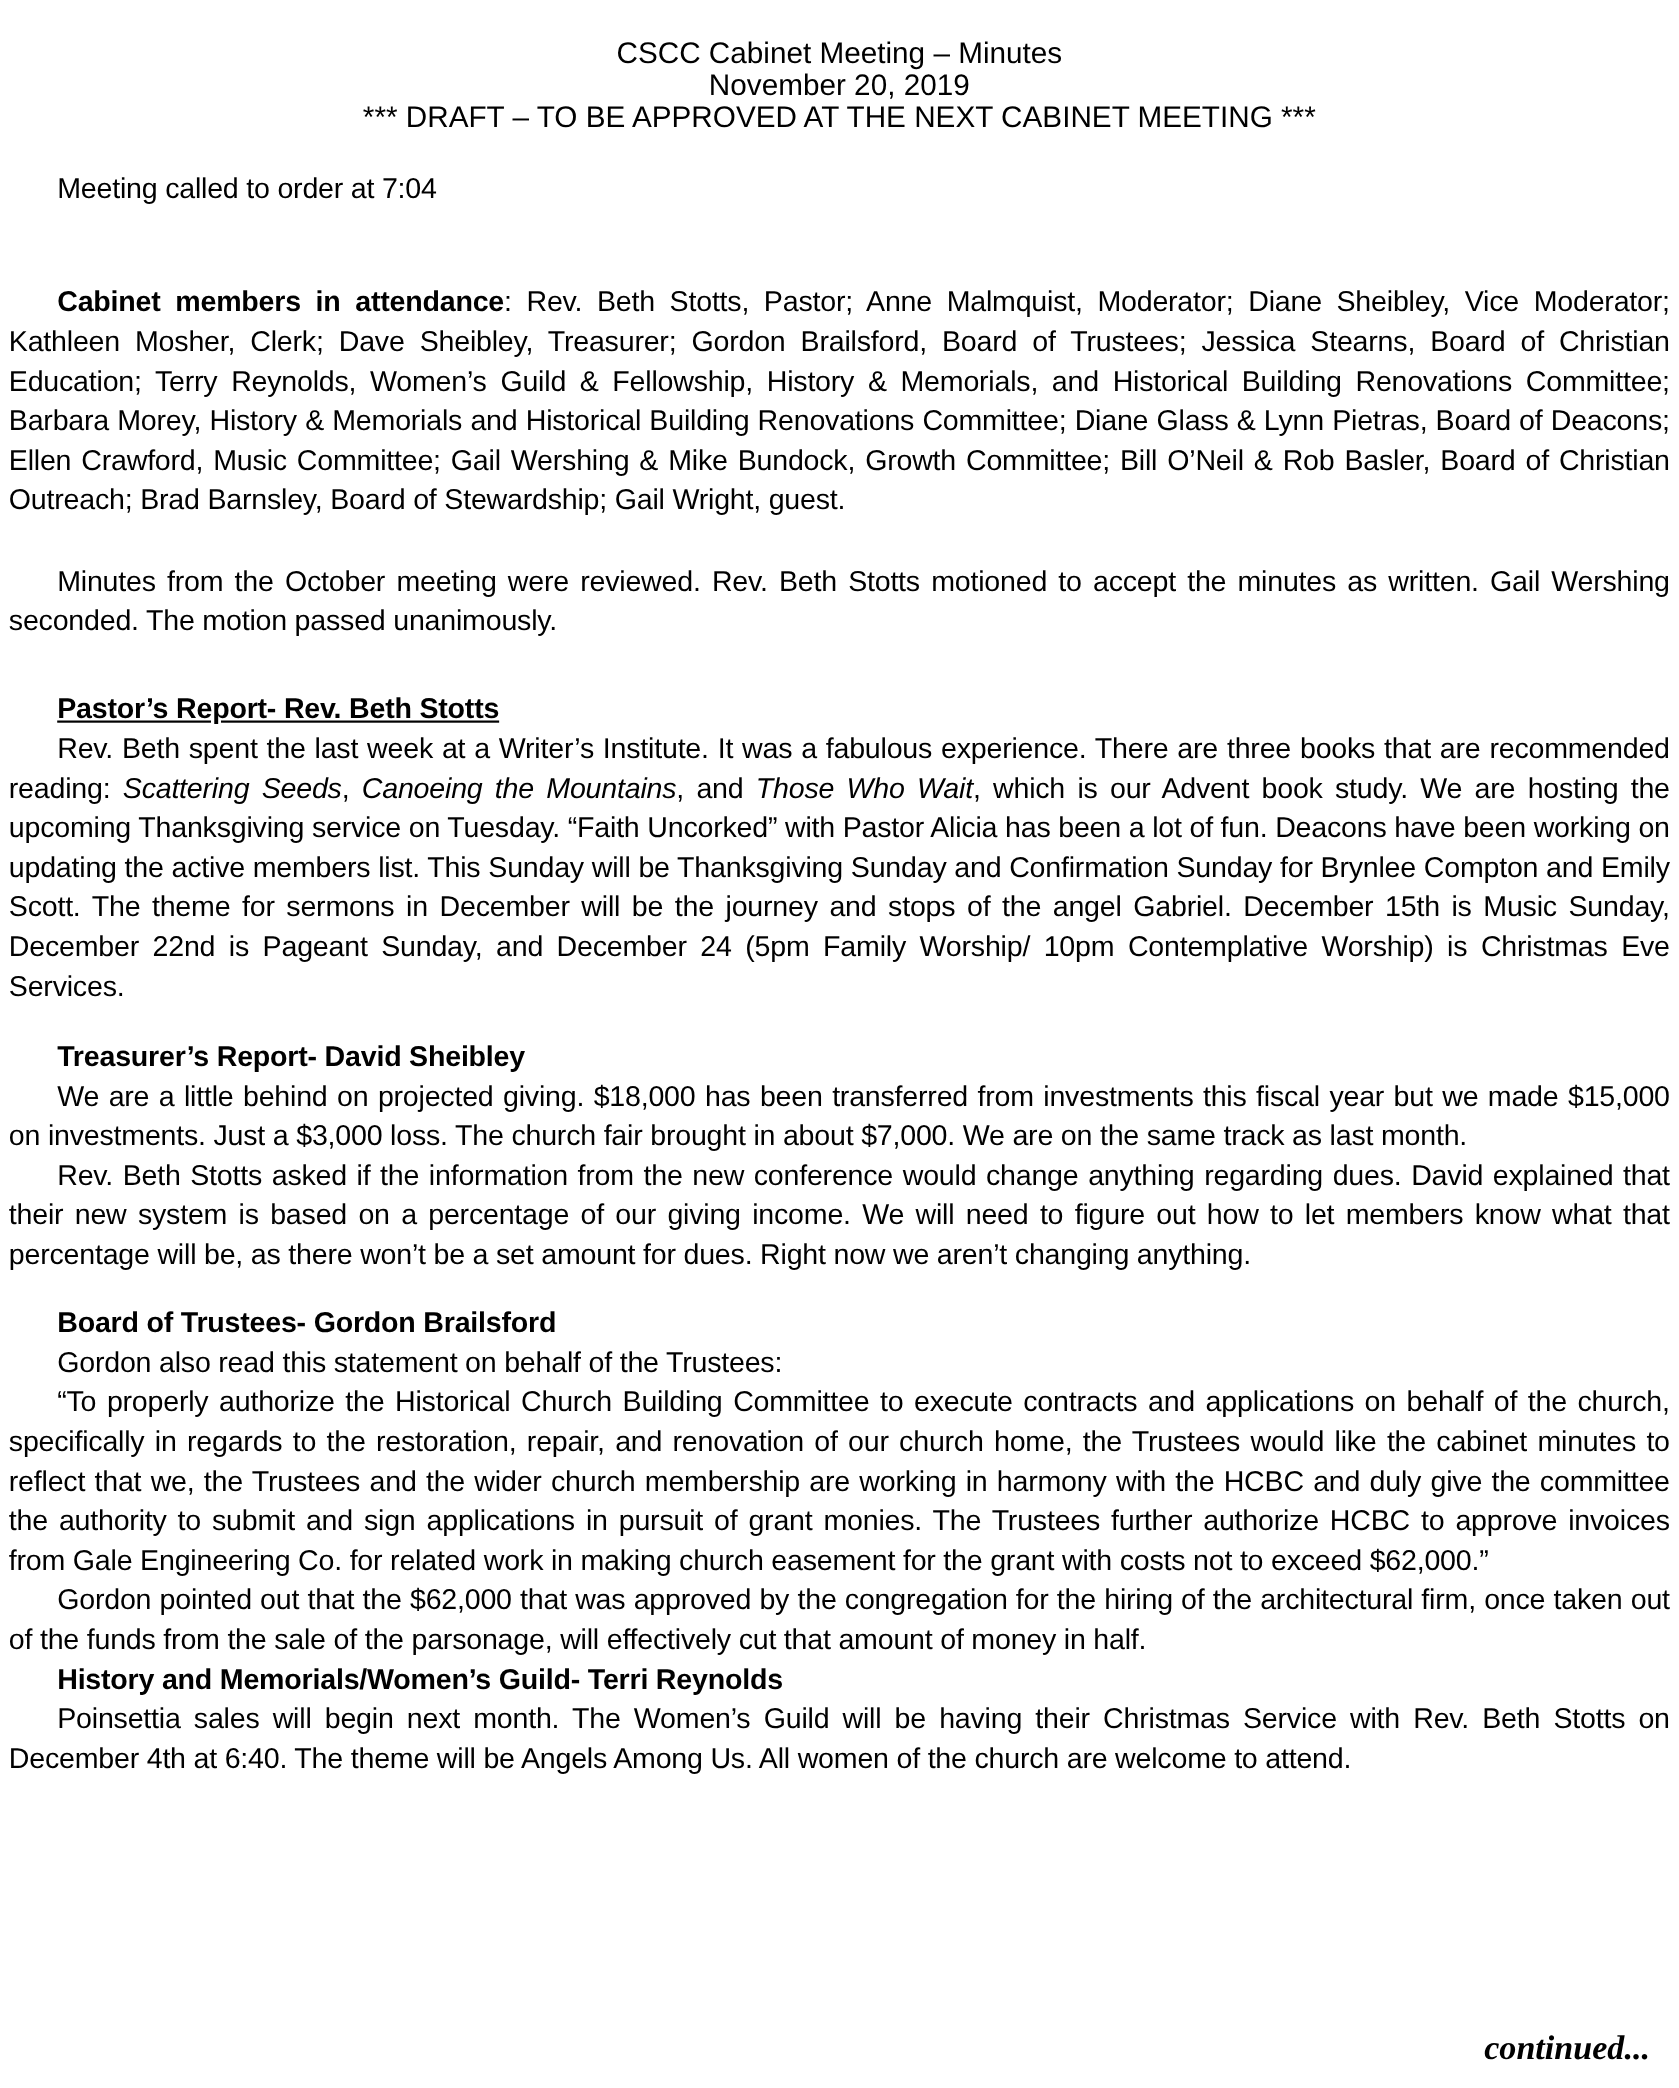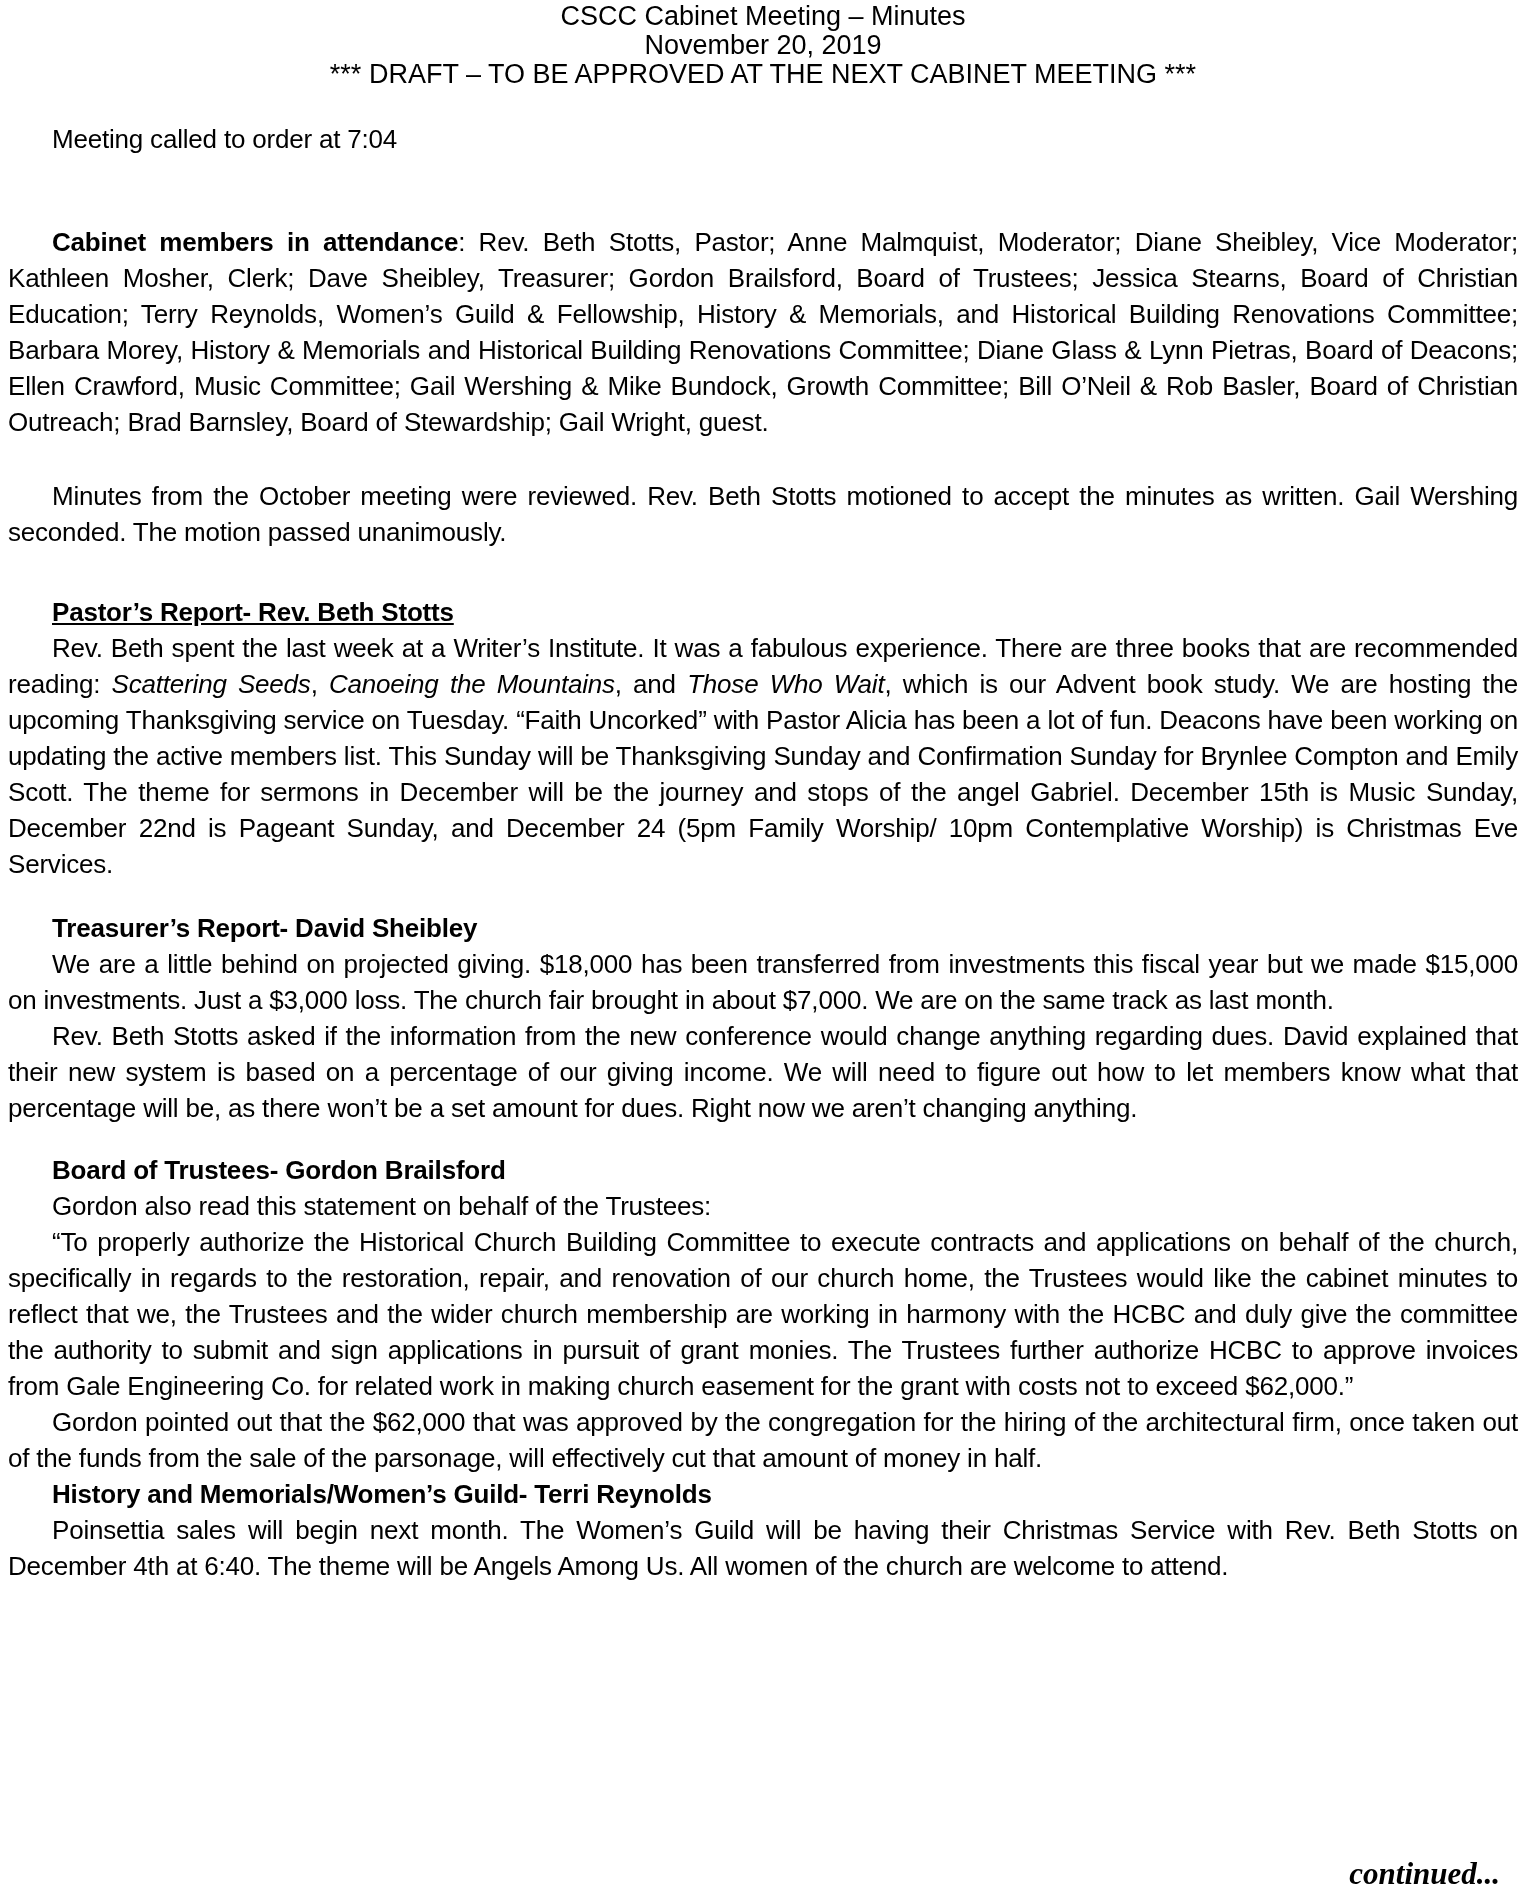--- a/index.html
+++ b/index.html
@@ -20,20 +20,21 @@
     line-height: 36px;
     letter-spacing: -0.2px;
     overflow: hidden;
   }
   .doc-header {
     padding-top: 2px;
     text-align: center;
     font-size: 27px;
     line-height: 29px;
     letter-spacing: 0;
+    margin-top: 32px;
   }
   .h-line { margin: 0; }
   .para {
     margin: 0;
     text-align: justify;
     text-indent: 44px;
   }
   .heading {
     margin: 0;
     font-size: 26px;
@@ -46,21 +47,21 @@
   .m-call      { margin-top: 32px; }
   .m-att       { margin-top: 67px; }
   .m-minutes   { margin-top: 38px; }
   .m-pastor    { margin-top: 44px; text-decoration: underline; }
   .m-treasurer { margin-top: 28px; }
   .m-board     { margin-top: 26px; }
   .m-history   { }
   .continued {
     position: absolute;
     right: 26px;
-    bottom: 6px;
+    bottom: 18px;
     font-family: "Liberation Serif", serif;
     font-weight: bold;
     font-style: italic;
     font-size: 31px;
     letter-spacing: 0;
   }
 </style>
 </head>
 <body>
 

